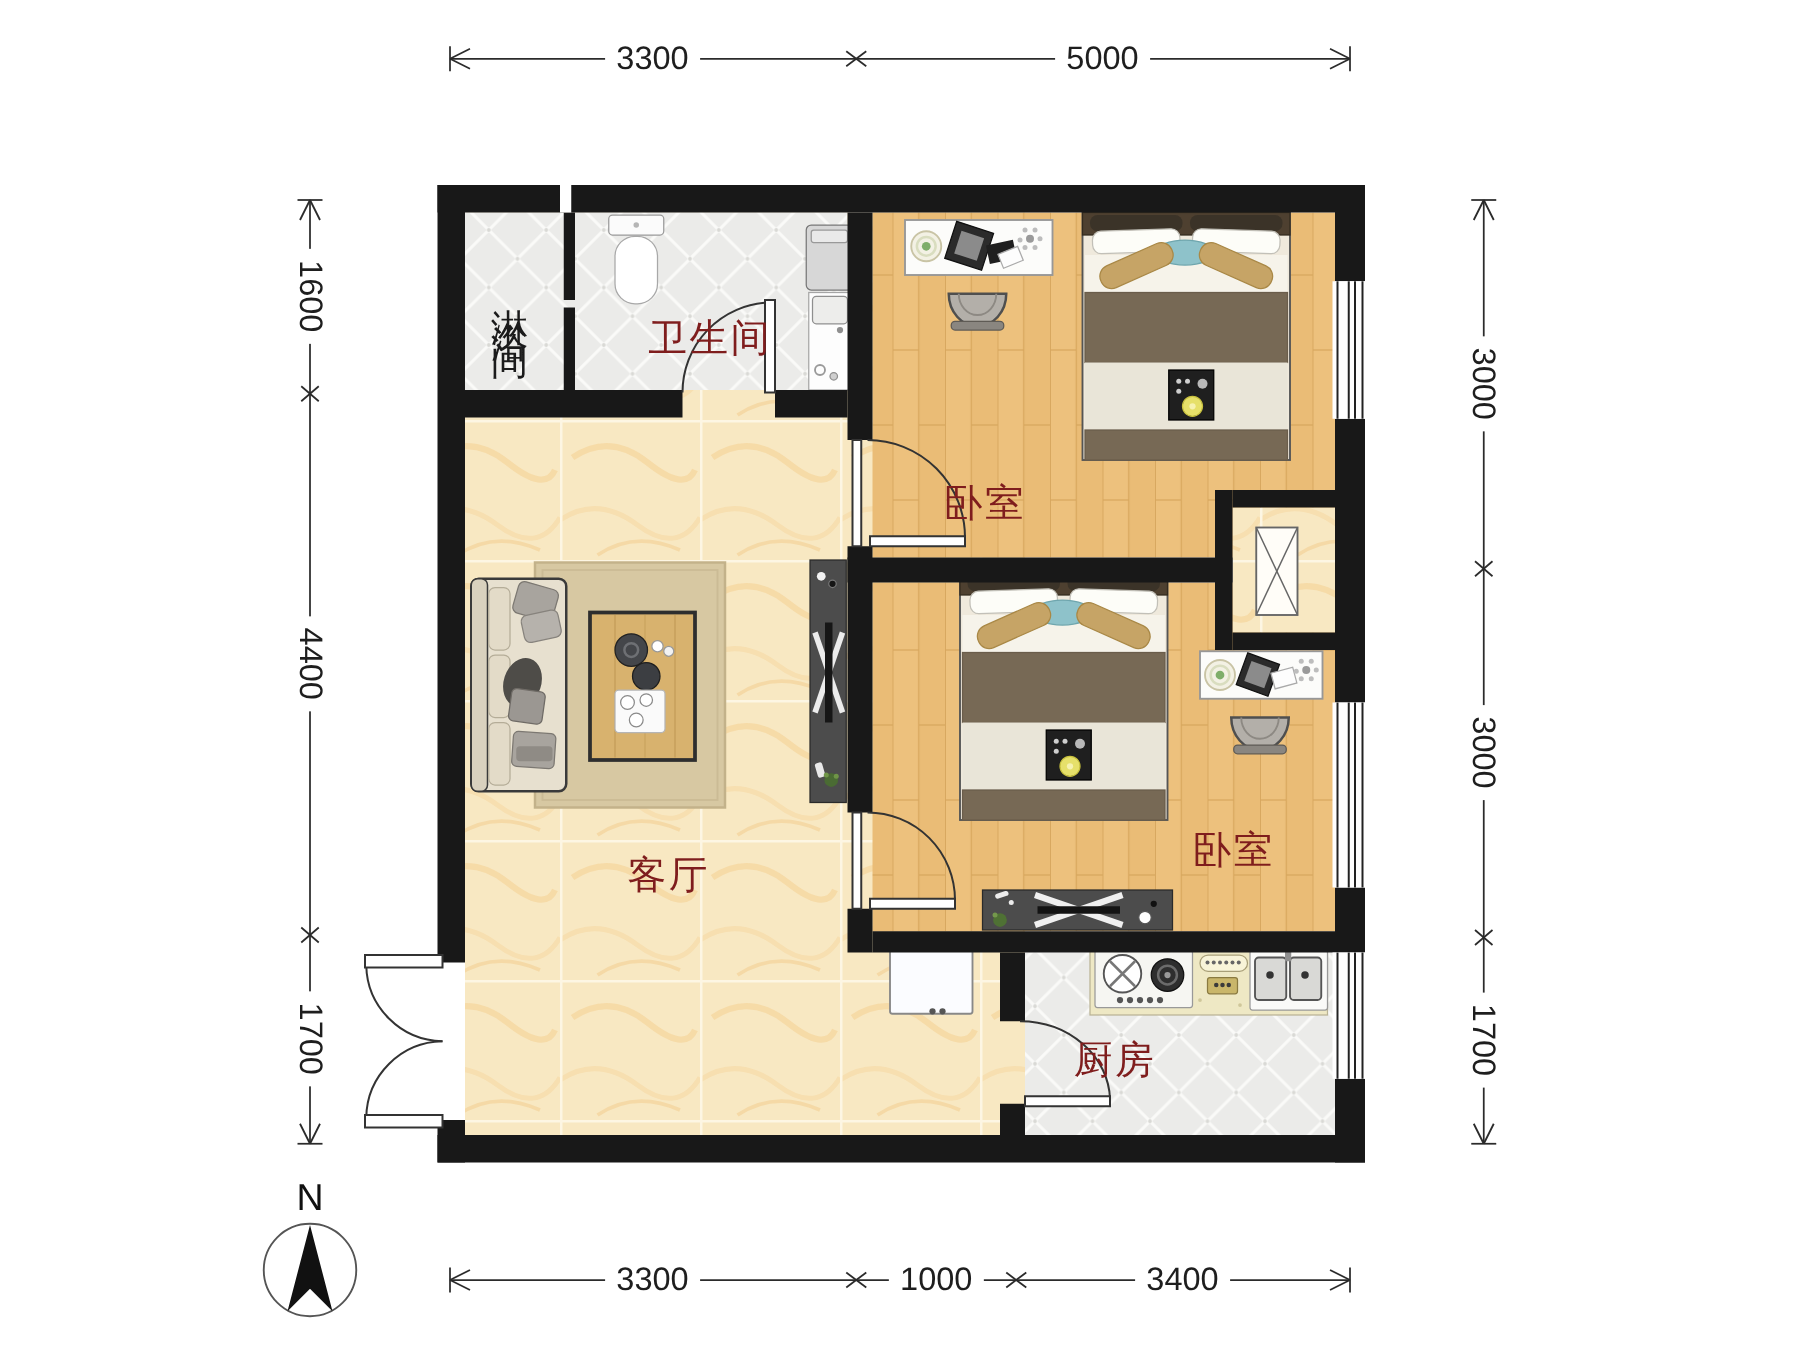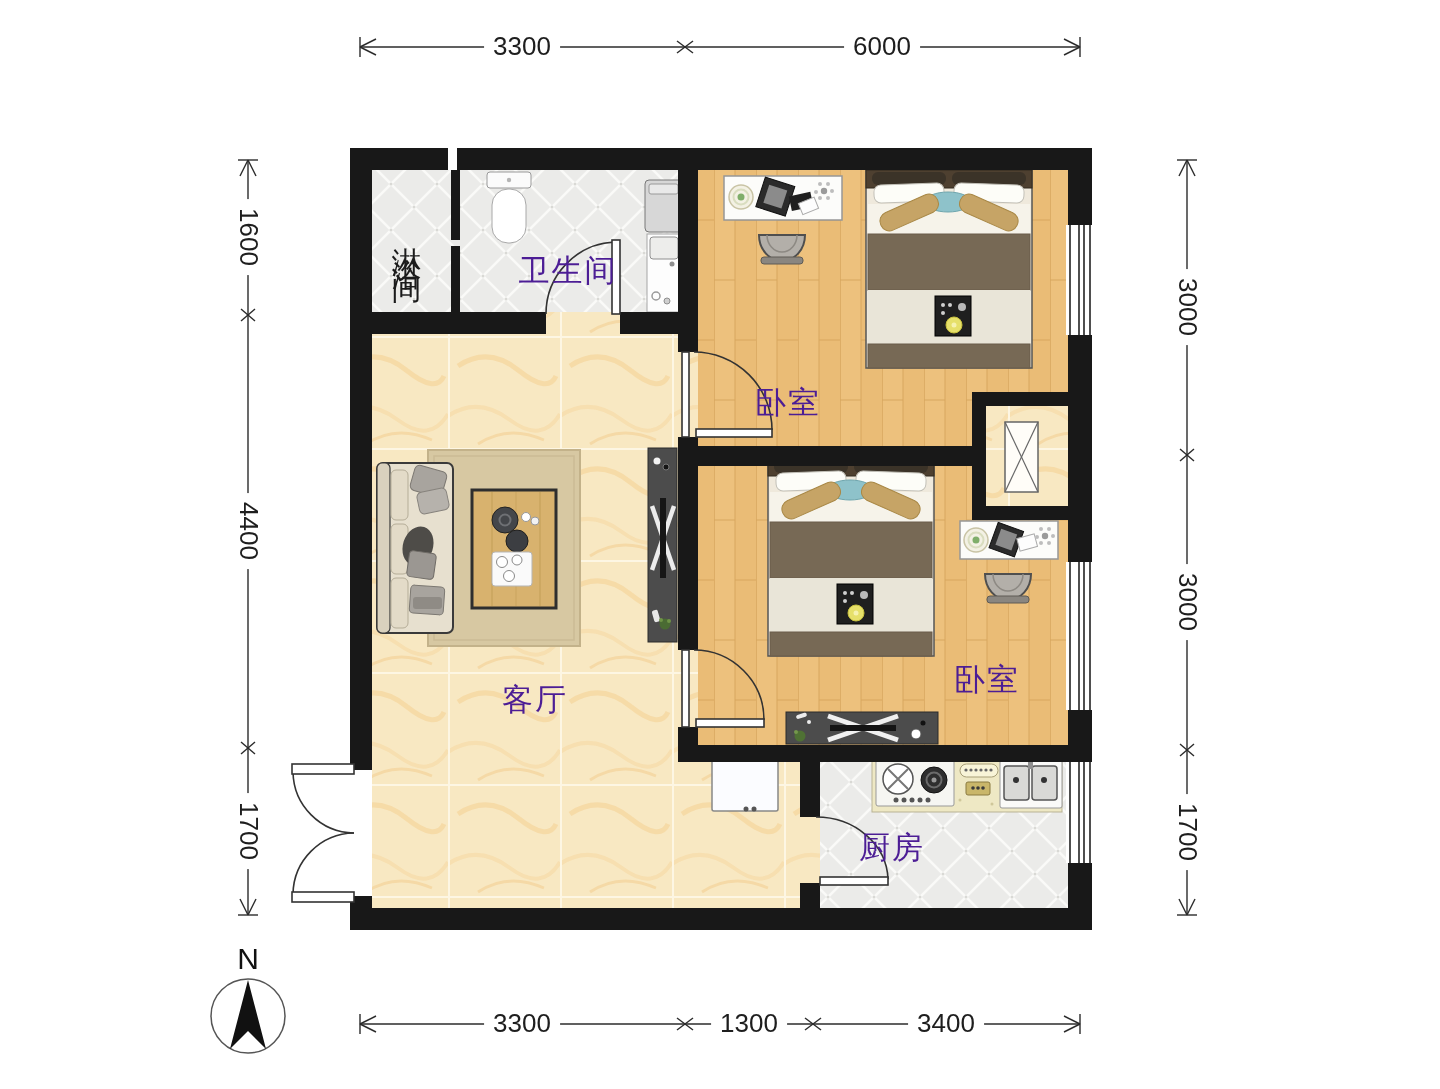--- a/index.html
+++ b/index.html
@@ -1,19 +1,19 @@
 <!DOCTYPE html>
 <html><head>
 <meta charset="utf-8">
 <style>
   html,body{margin:0;padding:0;background:#fff;}
   .plan{position:relative;width:1440px;height:1089px;background:#ffffff;
         font-family:"Liberation Sans",sans-serif;overflow:hidden;}
   .plan svg{position:absolute;left:0;top:0;}
-  .lbl{position:absolute;transform:translate(-50%,-50%);font-size:31px;color:#4c1d95;
+  .lbl{position:absolute;transform:translate(-50%,-50%);font-size:31px;color:#7f1d1d;
        white-space:nowrap;letter-spacing:2px;}
   .vtext{position:absolute;transform:translate(-50%,-50%);writing-mode:vertical-rl;
          text-orientation:upright;font-size:30px;letter-spacing:13px;color:#1b1b1b;}
   .dim{position:absolute;transform:translate(-50%,-50%);font-size:26px;color:#1e1e1e;
        background:#fff;padding:0 9px;line-height:1.05;white-space:nowrap;}
   .dim.v{transform:translate(-50%,-50%) rotate(90deg);}
   .north{position:absolute;transform:translate(-50%,-50%);font-size:30px;color:#111;}
 </style>
 </head>
 <body>
@@ -369,24 +369,24 @@
 </svg>
 
   <div class="vtext" style="left:406px;top:243px;">淋浴间</div>
   <div class="lbl" style="left:568px;top:271px;">卫生间</div>
   <div class="lbl" style="left:788px;top:403px;">卧室</div>
   <div class="lbl" style="left:987px;top:680px;">卧室</div>
   <div class="lbl" style="left:507px;top:700px;margin-left:28px;">客厅</div>
   <div class="lbl" style="left:892px;top:848px;">厨房</div>
 
   <div class="dim" style="left:522px;top:47px;">3300</div>
-  <div class="dim" style="left:882px;top:47px;">6000</div>
+  <div class="dim" style="left:882px;top:47px;">5000</div>
 
   <div class="dim" style="left:522px;top:1024px;">3300</div>
-  <div class="dim" style="left:749px;top:1024px;">1300</div>
+  <div class="dim" style="left:749px;top:1024px;">1000</div>
   <div class="dim" style="left:946px;top:1024px;">3400</div>
 
   <div class="dim v" style="left:248px;top:237px;">1600</div>
   <div class="dim v" style="left:248px;top:531px;">4400</div>
   <div class="dim v" style="left:248px;top:831px;">1700</div>
 
   <div class="dim v" style="left:1187px;top:307px;">3000</div>
   <div class="dim v" style="left:1187px;top:602px;">3000</div>
   <div class="dim v" style="left:1187px;top:832px;">1700</div>
 

